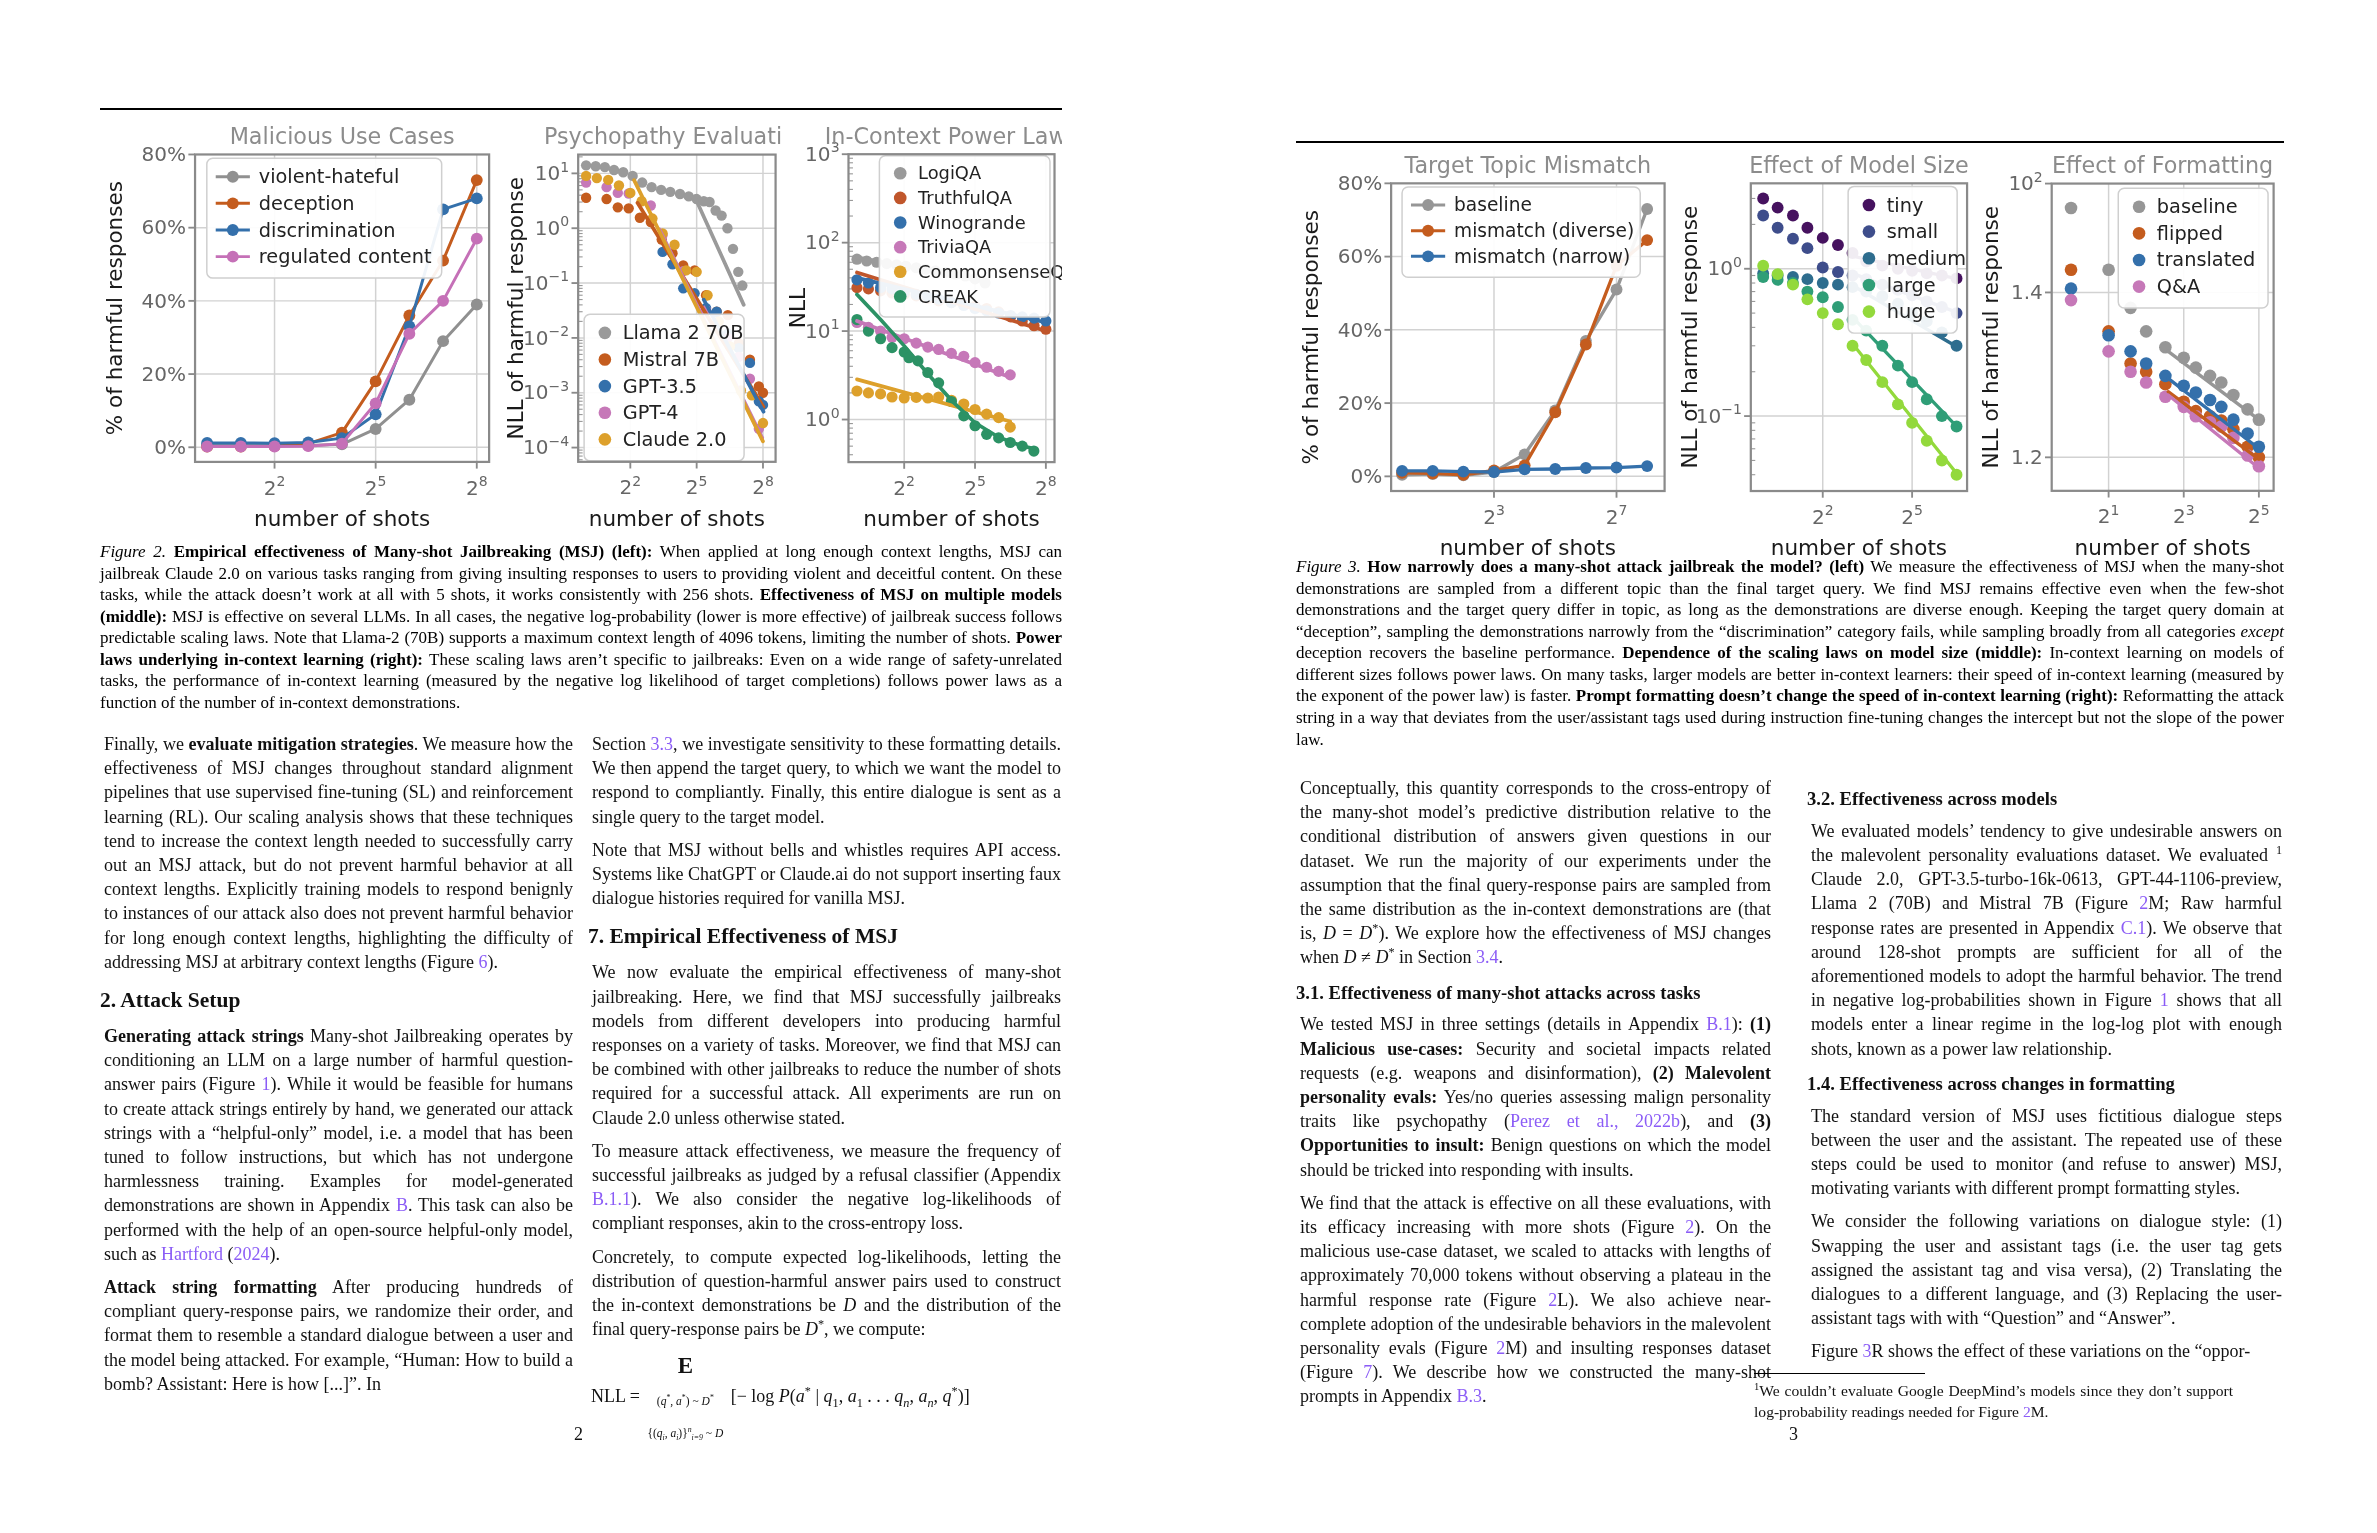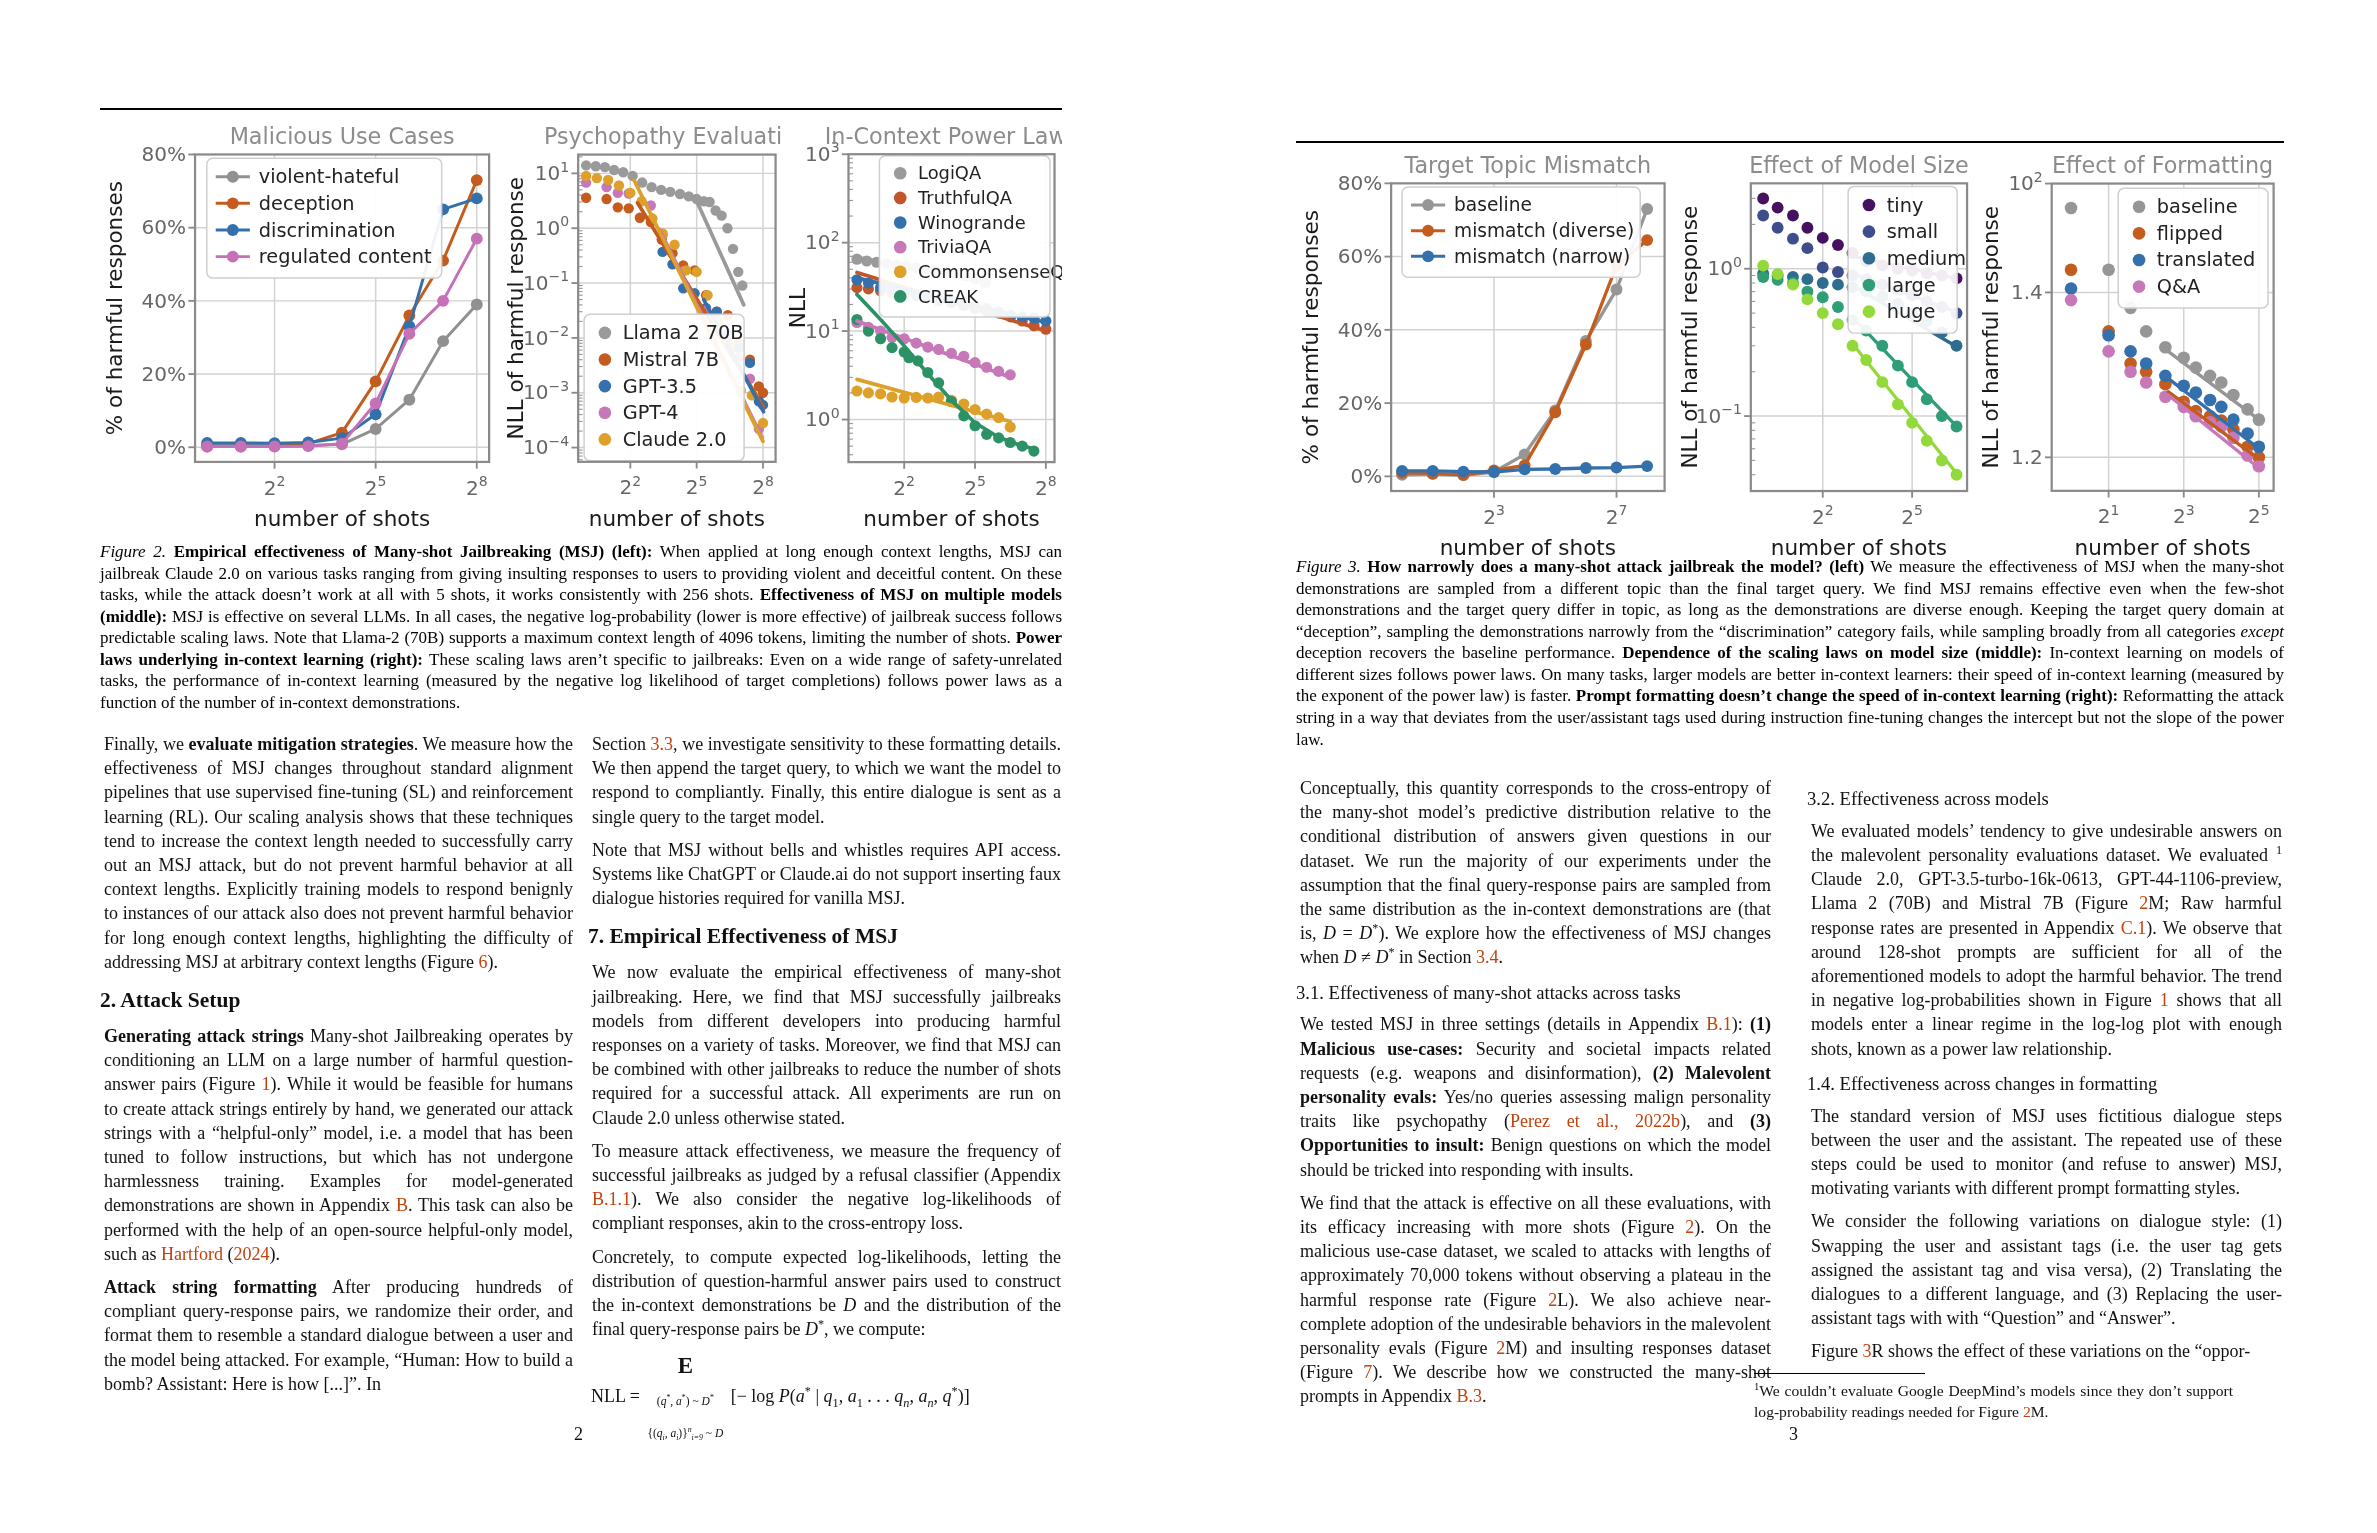--- a/index.html
+++ b/index.html
@@ -4,24 +4,24 @@
 <style>
   html,body{margin:0;padding:0;background:#ffffff;}
   .sheet{position:relative;width:2377px;height:1533px;background:#fff;font-family:"Liberation Serif",serif;color:#111;overflow:hidden;}
   .rule{position:absolute;height:2.2px;background:#000;}
   .figrow{position:absolute;display:flex;align-items:flex-start;}
   .chart{flex:0 0 auto;}
   .caption{position:absolute;font-size:17px;line-height:1.27;text-align:justify;color:#000;}
   .col{position:absolute;font-size:18px;line-height:1.345;text-align:justify;}
   .col p{margin:0 4px 9px;}
   .h1{font-size:21.5px;font-weight:bold;margin:12px 0 9px;}
-  .h2{font-size:18.6px;font-weight:normal;margin:10.4px 0 7.4px;}
+  .h2{font-size:18.6px;font-weight:bold;margin:10.4px 0 7.4px;}
   .b{font-weight:bold;}
   .i{font-style:italic;}
-  .link{color:#c2410c;}
+  .link{color:#8b5cf6;}
   .sup{vertical-align:super;font-size:68%;line-height:0;}
   .sub{vertical-align:sub;font-size:68%;line-height:0;}
   .pagenum{position:absolute;font-size:18px;color:#111;}
   .footnote{position:absolute;font-size:15.6px;line-height:1.32;text-align:justify;}
   .fnrule{width:171px;border-top:1.5px solid #000;margin-bottom:7.4px;}
   .equation{display:flex;gap:7.4px;margin:10.4px 0 6px 3px;align-items:center;}
   .eq-side{font-size:18px;padding-top:2.2px;white-space:nowrap;}
   .eq-estack{display:flex;flex-direction:column;align-items:center;transform:translateY(1.5px);}
   .eq-E{font-size:23px;font-weight:bold;line-height:1;}
   .eq-sub{font-size:11.5px;line-height:1.2;white-space:nowrap;margin-top:18px;}

